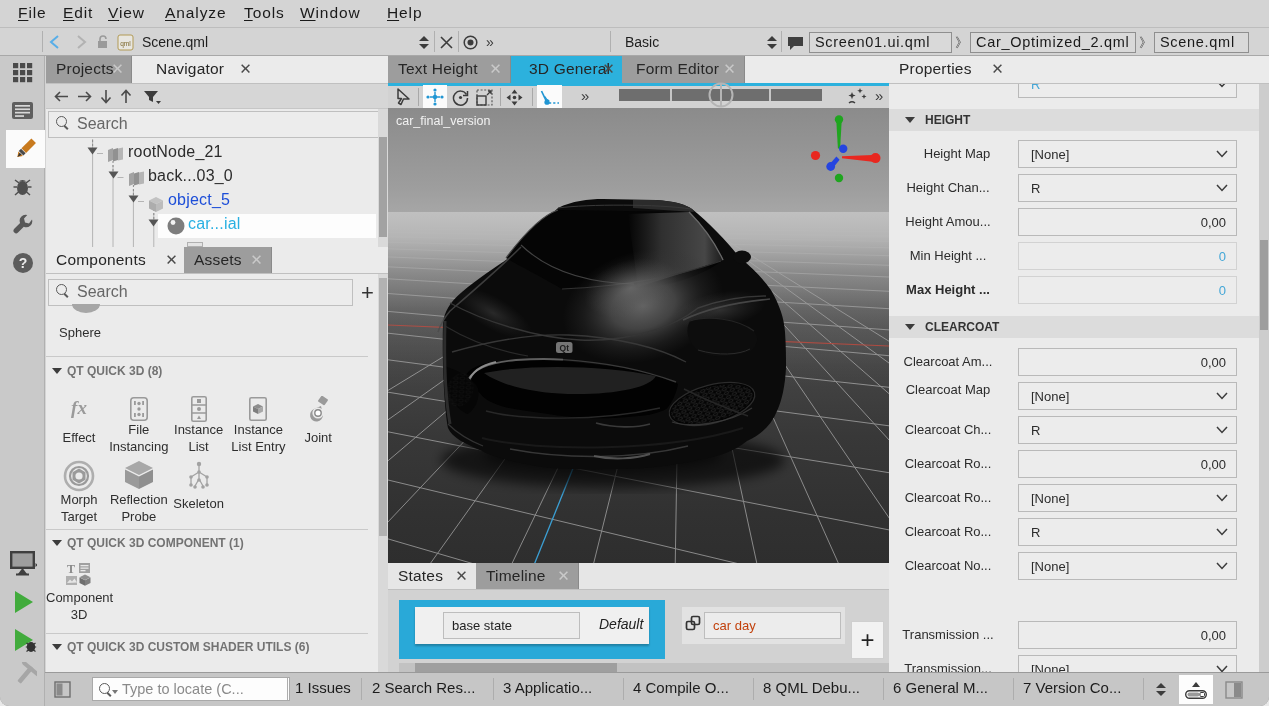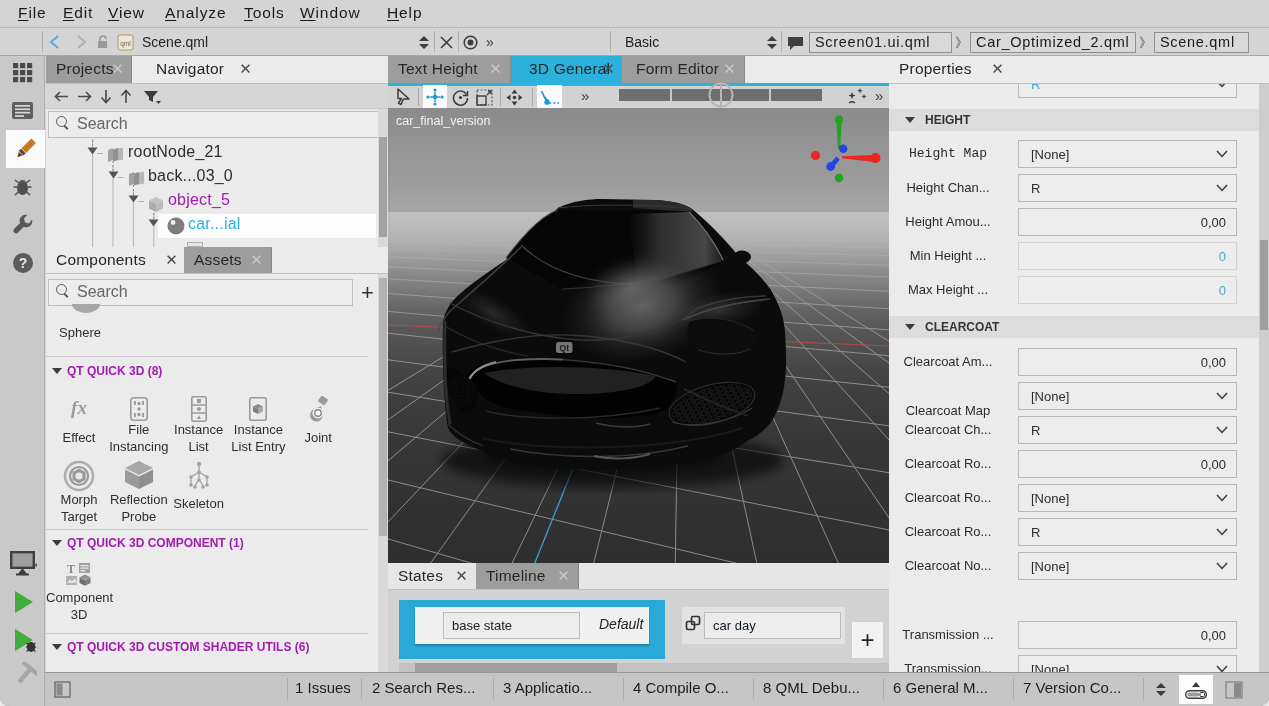--- a/index.html
+++ b/index.html
@@ -33,21 +33,21 @@
 .mag:before { content:""; position:absolute; left:0; top:0; width:9px; height:9px; border:1.5px solid #5a5a5a; border-radius:50%; }
 .mag:after { content:""; position:absolute; left:9px; top:9px; width:5px; height:1.5px; background:#5a5a5a; transform:rotate(45deg); transform-origin:0 0; }
 
 #navpanel { position:absolute; left:46px; top:109px; width:342px; height:138px; background:#ebebeb; }
 #navtabs { left:46px; top:56px; width:342px; height:28px;padding-left:35px; }
 #navtoolbar { position:absolute; left:46px; top:84px; width:342px; height:25px; background:#d6d6d6; border-bottom:1px solid #c6c6c6; color:#4a4a4a; }
 .treerow { position:absolute; font-size:16px; letter-spacing:0.2px; color:#2c2c2c; height:24px; line-height:24px; }
 
 #comppanel { position:absolute; left:46px; top:274px; width:342px; height:398px; background:#ebebeb; }
 #comptabs { left:46px; top:247px; width:342px; height:27px; }
-.sechead { position:absolute; font-size:12px; font-weight:bold; color:#a21caf; }
+.sechead { position:absolute; font-size:12px; font-weight:bold; color:#737373; }
 .cell { position:absolute; width:60px; text-align:center; font-size:13px; color:#2e2e2e; line-height:16.5px; }
 .cell svg { display:block; margin:0 auto 2px auto; }
 
 #ctabs { left:388px; top:56px; width:501px; height:28px; }
 #tab3d { background:#2cb1dd; }
 #cyanline { position:absolute; left:388px; top:83px; width:501px; height:3px; background:#2cb1dd; }
 #tb3d { position:absolute; left:388px; top:86px; width:501px; height:22px; background:#d2d2d2; }
 #viewport { position:absolute; left:388px; top:108px; width:501px; height:455px; background:#8d8d8d; }
 #statetabs { left:388px; top:563px; width:501px; height:27px; background:#e6e6e6; }
 #states { position:absolute; left:388px; top:590px; width:501px; height:82px; background:#d2d2d2; }
@@ -278,21 +278,21 @@
         </svg>
         <div class="treerow" style="left:102px;top:54.5px;color:#2c2c2c">back...03_0</div>
         <svg class="abs" style="left:81.9px;top:86px" width="11" height="8" viewBox="0 0 11 8">
           <path d="M0.5 0.5 h10 l-5 7 z" fill="#555"></path>
         </svg>
         <svg class="abs" style="left:103px;top:87.5px" width="14" height="15" viewBox="0 0 14 15">
           <path d="M7 0 L14 3.5 L7 7 L0 3.5 Z" fill="#c2c2c2"></path>
           <path d="M0 3.5 L7 7 V15 L0 11.5 Z" fill="#adadad"></path>
           <path d="M14 3.5 L7 7 V15 L14 11.5 Z" fill="#bcbcbc"></path>
         </svg>
-        <div class="treerow" style="left:122px;top:78.5px;color:#a21caf">object_5</div>
+        <div class="treerow" style="left:122px;top:78.5px;color:#1d4ed8">object_5</div>
         <svg class="abs" style="left:102.3px;top:110px" width="11" height="8" viewBox="0 0 11 8">
           <path d="M0.5 0.5 h10 l-5 7 z" fill="#555"></path>
         </svg>
         <svg class="abs" style="left:121px;top:107.5px" width="18" height="18" viewBox="0 0 18 18">
           <circle cx="9" cy="9" r="8.5" fill="#7d7d7d"></circle>
           <circle cx="6" cy="5.5" r="2.4" fill="#f2f2f2"></circle>
         </svg>
         <div class="treerow" style="left:142px;top:102.5px;color:#29b0e2">car...ial</div>
         <div class="abs" style="left:141px;top:133px;width:16px;height:5px;border:1px solid #b0b0b0;background:#e4e4e4;"></div>
         <div class="abs" style="left:332px;top:0;width:10px;height:138px;background:#d9d9d9;"></div>
@@ -889,21 +889,21 @@
   <div class="abs" style="left:27px;top:17px;width:234px;height:37px;background:#f0f0f0;box-shadow:0 2px 2px rgba(0,0,0,.25);"></div>
   <div class="abs" style="left:55px;top:22px;width:137px;height:27px;background:#ececec;border:1px solid #bdbdbd;font-size:13px;color:#222;line-height:25px;padding-left:8px;">base state</div>
   <div class="abs" style="left:211px;top:26px;font-size:14px;font-style:italic;color:#222;">Default</div>
   <div class="abs" style="left:294px;top:17px;width:163px;height:37px;background:#e2e2e2;"></div>
   <svg class="abs" style="left:297px;top:25px" width="16" height="16" viewBox="0 0 16 16">
     <g stroke="#333" stroke-width="1.7" fill="none">
       <rect x="1.5" y="6.5" width="8" height="8" rx="1.5"></rect>
       <rect x="6.5" y="1.5" width="8" height="8" rx="1.5"></rect>
     </g>
   </svg>
-  <div class="abs" style="left:316px;top:22px;width:137px;height:27px;background:#ececec;border:1px solid #bdbdbd;font-size:13px;color:#0f172a;line-height:25px;padding-left:8px;">car day</div>
+  <div class="abs" style="left:316px;top:22px;width:137px;height:27px;background:#ececec;border:1px solid #bdbdbd;font-size:13px;color:#c2410c;line-height:25px;padding-left:8px;">car day</div>
   <div class="abs" style="left:463px;top:31px;width:33px;height:38px;background:#f2f2f2;border:1px solid #cfcfcf;font-size:24px;color:#222;text-align:center;line-height:36px;">+</div>
   <div class="abs" style="left:11px;top:73px;width:490px;height:9px;background:#c2c2c2;"></div>
   <div class="abs" style="left:27px;top:73px;width:202px;height:9px;background:#9f9f9f;"></div>
 </div>
 
 <div class="tabbar" id="proptabs">
   <div class="tab" style="left:0;width:123px">
         <span class="lbl">Properties</span>
         <span class="x" style="right:8px">✕</span>
       </div>
@@ -917,21 +917,21 @@
         </svg>
       </div>
       <div class="phead" style="top:25px">
         <span class="tri"></span>
         <span class="t">HEIGHT</span>
       </div>
       <div class="phead" style="top:232px">
         <span class="tri"></span>
         <span class="t">CLEARCOAT</span>
       </div>
-      <div class="prow-label" style="left:0;top:62px;font-family:Liberation Mono, monospace;">Height Map</div>
+      <div class="prow-label" style="left:9px;top:62px;">Height Map</div>
       <div class="dd" style="top:56px">
         <span class="val" style="color:#2c2c2c">[None]</span>
         <svg class="chev" width="12" height="8" viewBox="0 0 12 8">
           <path d="M1 1 L6 6.5 L11 1" stroke="#3c3c3c" stroke-width="1.5" fill="none"></path>
         </svg>
       </div>
       <div class="prow-label" style="left:0;top:96px;">Height Chan...</div>
       <div class="dd" style="top:90px">
         <span class="val" style="color:#2c2c2c">R</span>
         <svg class="chev" width="12" height="8" viewBox="0 0 12 8">
@@ -939,29 +939,29 @@
         </svg>
       </div>
       <div class="prow-label" style="left:0;top:130px;">Height Amou...</div>
       <div class="num" style="top:124px">
         <span class="val">0,00</span>
       </div>
       <div class="prow-label" style="left:0;top:164px;">Min Height ...</div>
       <div class="num dis" style="top:158px">
         <span class="val">0</span>
       </div>
-      <div class="prow-label" style="left:0;top:198px;">Max Height ...</div>
+      <div class="prow-label" style="left:0;top:198px;font-weight:bold;">Max Height ...</div>
       <div class="num dis" style="top:192px">
         <span class="val">0</span>
       </div>
       <div class="prow-label" style="left:0;top:269.5px;">Clearcoat Am...</div>
       <div class="num" style="top:263.5px">
         <span class="val">0,00</span>
       </div>
-      <div class="prow-label" style="left:0;top:319px;">Clearcoat Map</div>
+      <div class="prow-label" style="left:0;top:298px;">Clearcoat Map</div>
       <div class="dd" style="top:297.5px">
         <span class="val" style="color:#2c2c2c">[None]</span>
         <svg class="chev" width="12" height="8" viewBox="0 0 12 8">
           <path d="M1 1 L6 6.5 L11 1" stroke="#3c3c3c" stroke-width="1.5" fill="none"></path>
         </svg>
       </div>
       <div class="prow-label" style="left:0;top:337.5px;">Clearcoat Ch...</div>
       <div class="dd" style="top:331.5px">
         <span class="val" style="color:#2c2c2c">R</span>
         <svg class="chev" width="12" height="8" viewBox="0 0 12 8">
@@ -1006,20 +1006,25 @@
       </div>
       <div class="abs" style="left:370px;top:0;width:10px;height:588px;background:#cdcdcd;"></div>
       <div class="abs" style="left:371px;top:156px;width:8px;height:90px;background:#9e9e9e;"></div>
     </div>
 
 <div id="statusbar">
   <svg class="abs" style="left:9px;top:8px" width="17" height="17" viewBox="0 0 17 17">
     <rect x="1" y="1" width="15" height="15" fill="none" stroke="#6e6e6e" stroke-width="1.4"></rect>
     <rect x="2.5" y="2.5" width="6" height="12" fill="#8a8a8a"></rect>
   </svg>
+  <div class="abs" style="left:47px;top:4px;width:198px;height:24px;background:#fdfdfd;border:1px solid #a9a9a9;">
+    <span class="mag" style="position:absolute;left:6px;top:5px"></span>
+    <span style="position:absolute;left:19px;top:12px;width:0;height:0;border-left:3.5px solid transparent;border-right:3.5px solid transparent;border-top:4px solid #777;"></span>
+    <span style="position:absolute;left:29px;top:3px;font-size:14.5px;color:#8a8a8a;">Type to locate (C...</span>
+  </div>
   <div class="vsep" style="left:242px;top:5px;height:22px;background:#adadad"></div>
       <div class="vsep" style="left:316px;top:5px;height:22px;background:#adadad"></div>
       <div class="vsep" style="left:448px;top:5px;height:22px;background:#adadad"></div>
       <div class="vsep" style="left:578px;top:5px;height:22px;background:#adadad"></div>
       <div class="vsep" style="left:708px;top:5px;height:22px;background:#adadad"></div>
       <div class="vsep" style="left:838px;top:5px;height:22px;background:#adadad"></div>
       <div class="vsep" style="left:968px;top:5px;height:22px;background:#adadad"></div>
       <div class="vsep" style="left:1098px;top:5px;height:22px;background:#adadad"></div>
       <div class="sbtn" style="left:250px">1 Issues</div>
   <div class="sbtn" style="left:327px">2 Search Res...</div>

